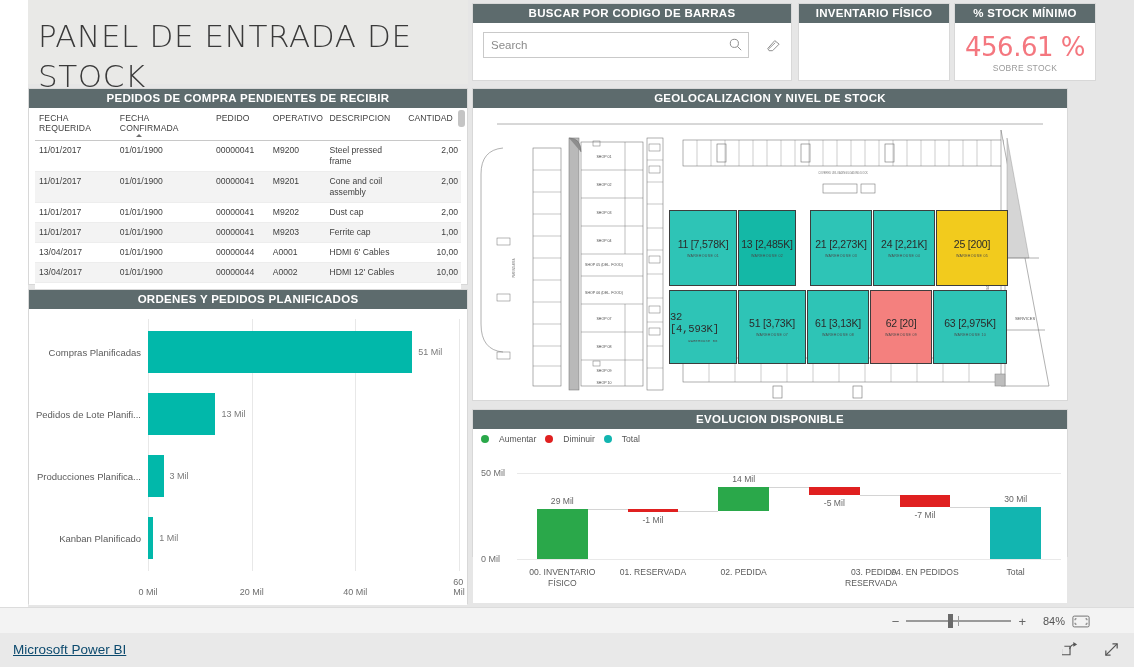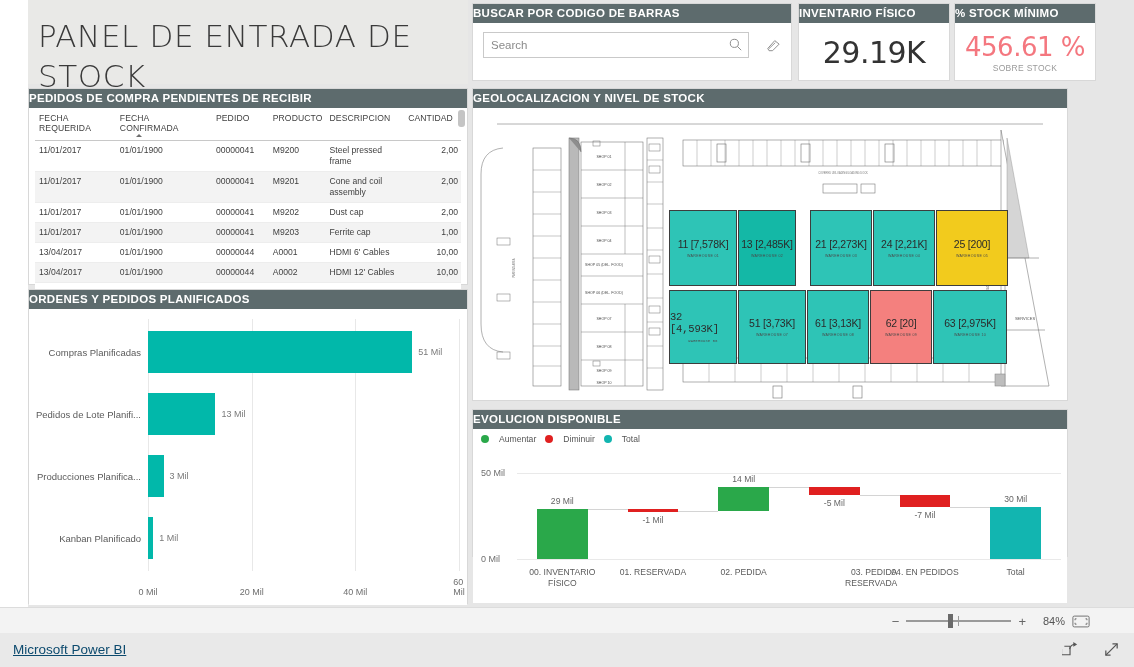--- a/index.html
+++ b/index.html
@@ -23,21 +23,21 @@
   .title-sub {
     font-size: 13.5px; color: #9a9a9a; letter-spacing: .4px;
     padding-left: 12px; padding-top: 2px; font-weight: 300;
     font-family: "DejaVu Sans", sans-serif;
   }
 
   
   .card { position: absolute; background: #fff; border: 1px solid #d8d8d8; }
   .card-head {
     background: #5d6b6d; color: #fff; font-size: 11.5px; font-weight: bold;
-    text-align: left; letter-spacing: .3px; line-height: 19px; height: 19px;
+    text-align: center; letter-spacing: .3px; line-height: 19px; height: 19px;
   }
 
   
   #search-card { left: 472px; top: 3px; width: 320px; height: 78px; }
   .search-body { padding: 9px 10px 0 10px; display: flex; align-items: center; gap: 16px; }
   .search-input-wrap { position: relative; flex: 1; }
   .search-input {
     width: 100%; height: 26px; border: 1px solid #c9c9c9; background: #fff;
     font-size: 11.5px; color: #777; padding: 0 26px 0 7px;
     font-family: "Liberation Sans", sans-serif;
@@ -152,23 +152,20 @@
       </div>
       <svg class="eraser-icon" viewBox="0 0 18 16">
         <path d="M3 12 L11 3 L16 7 L8.5 14.5 L4.5 14.5 Z" fill="none" stroke="#8a8a8a" stroke-width="1.1"></path>
         <path d="M4 12.5 L11.6 5.4" stroke="#8a8a8a" stroke-width="1"></path>
       </svg>
     </div>
   </div>
 
   <div class="card" id="kpi1">
     <div class="card-head">INVENTARIO FÍSICO</div>
-    <div class="kpi-body">
-      <div class="kpi-value">29.19K</div>
-    </div>
   </div>
 
   <div class="card" id="kpi2">
     <div class="card-head">% STOCK MÍNIMO</div>
     <div class="kpi-body">
       <div class="kpi-value alert">456.61 %</div>
       <div class="kpi-note">SOBRE STOCK</div>
     </div>
   </div>
 
@@ -182,21 +179,21 @@
             <col style="width:52px">
             <col style="width:52px">
             <col style="width:72px">
             <col style="width:52px">
           </colgroup>
         <thead>
             <tr id="thead-row">
               <th>FECHA REQUERIDA</th>
               <th>FECHA CONFIRMADA<span class="sort-caret"></span></th>
               <th>PEDIDO</th>
-              <th>PRODUCTO</th>
+              <th>OPERATIVO</th>
               <th>DESCRIPCION</th>
               <th class="num">CANTIDAD</th>
             </tr>
           </thead>
         <tbody id="tbody">
             <tr>
               <td>11/01/2017</td>
               <td>01/01/1900</td>
               <td>00000041</td>
               <td>M9200</td>

